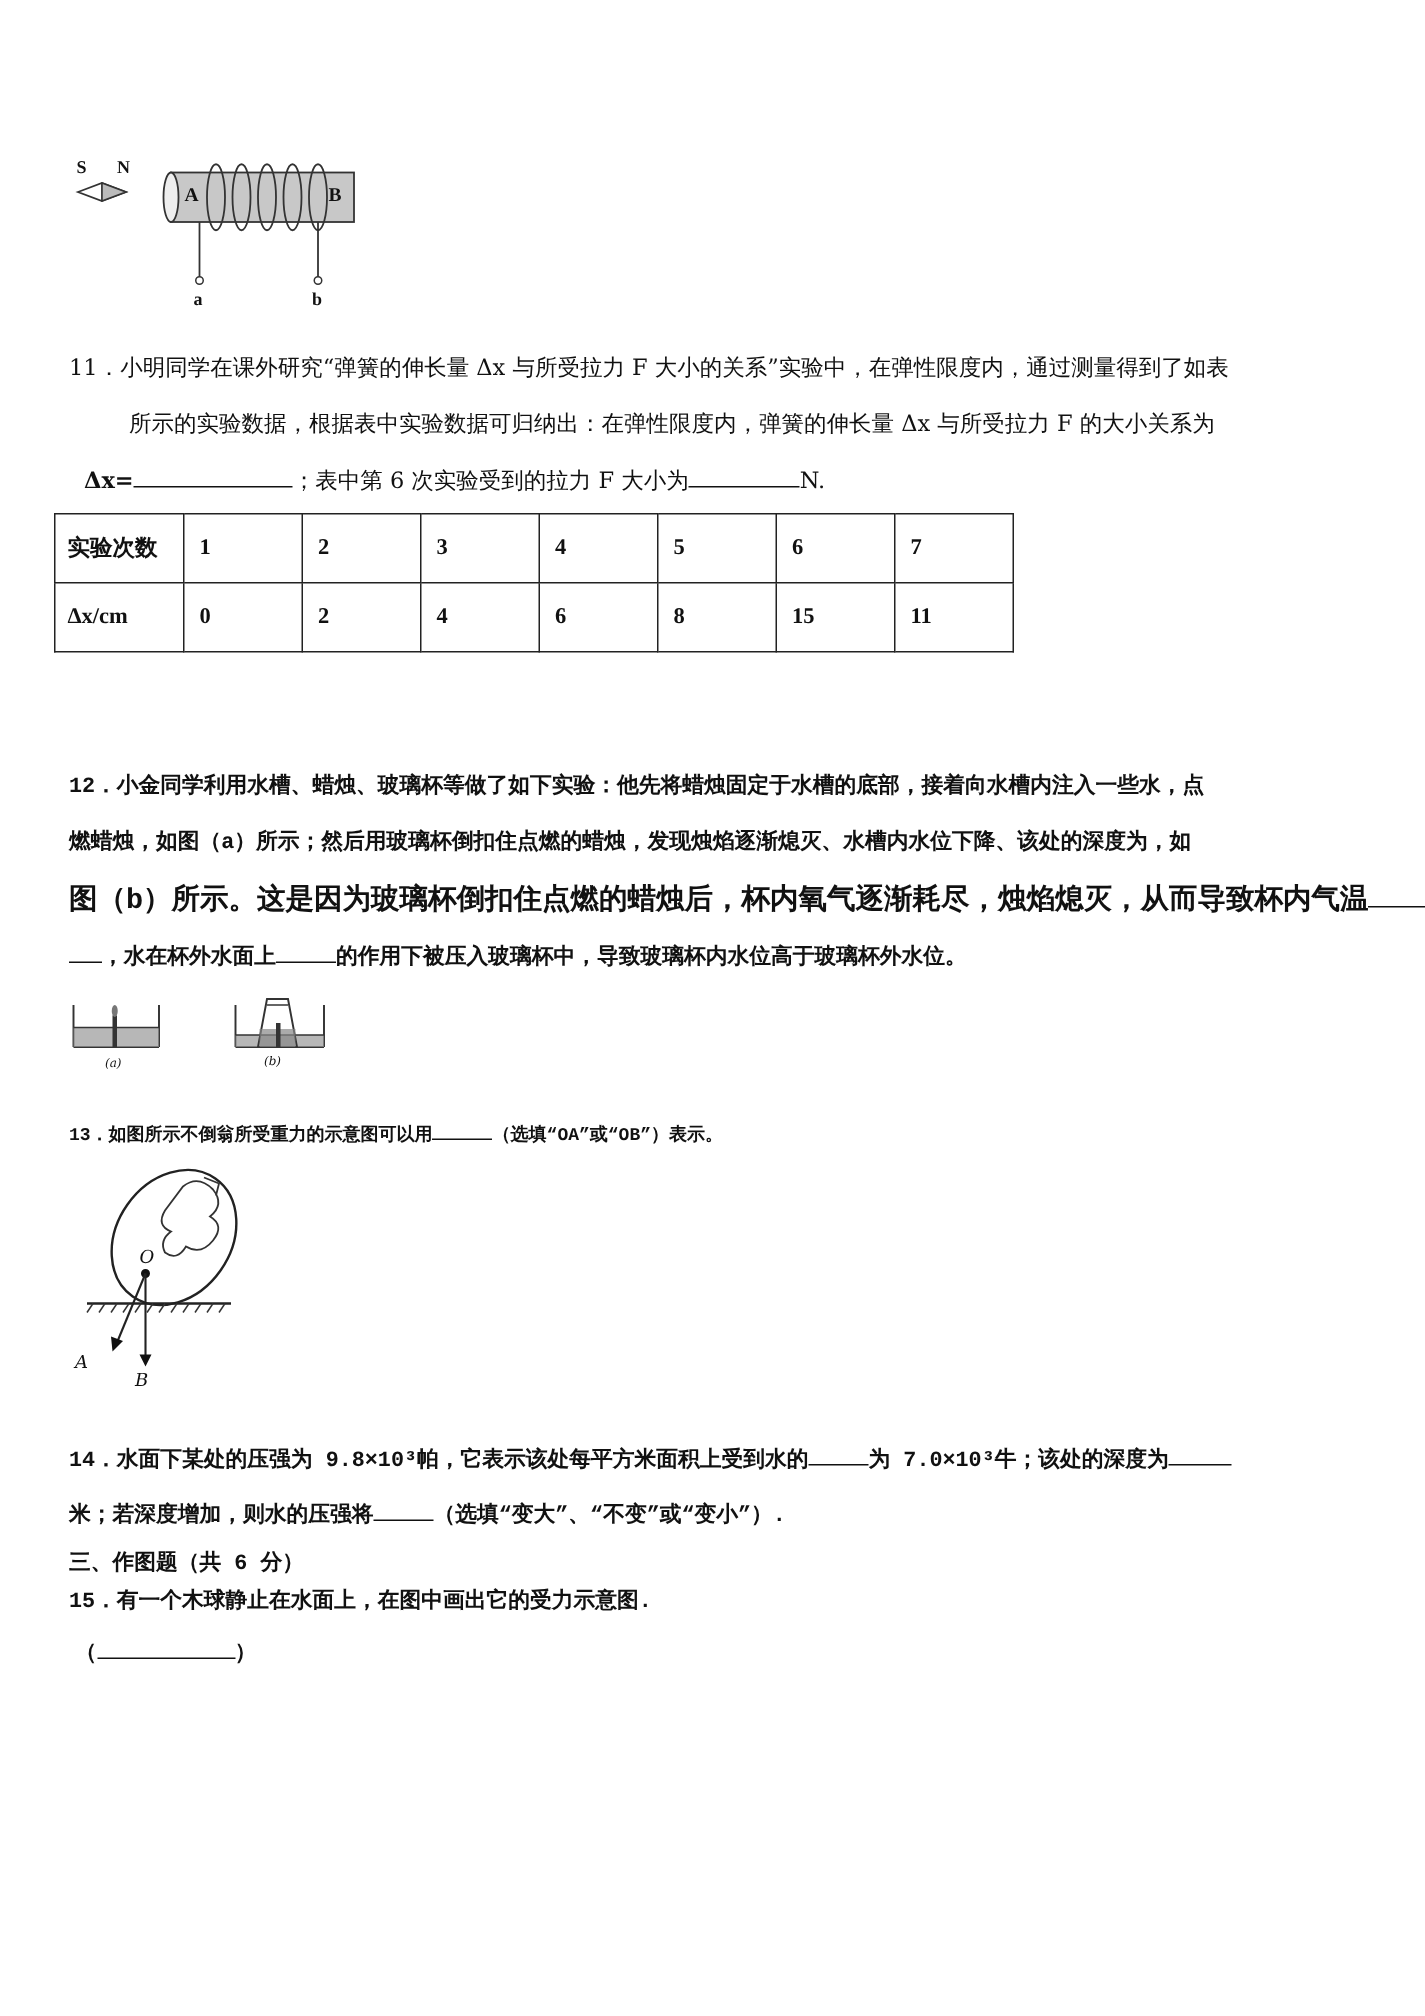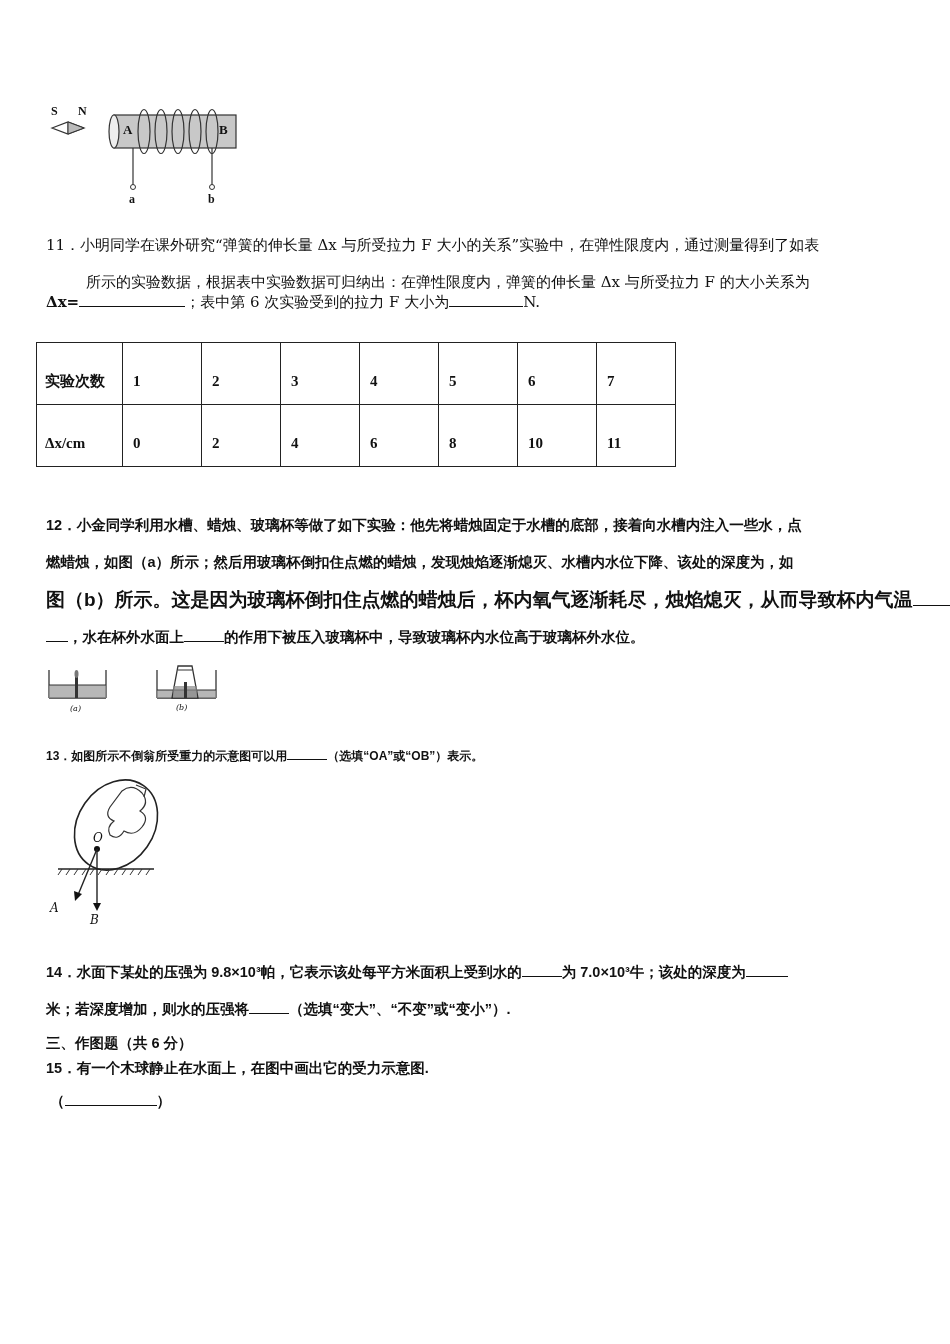--- a/index.html
+++ b/index.html
@@ -1,23 +1,23 @@
 <!DOCTYPE html>
 <html><head>
 <meta charset="utf-8">
 <style>
   html, body { margin:0; padding:0; background:#ffffff; }
   body { width:950px; height:1344px; position:relative; overflow:hidden; font-family:"DejaVu Serif", serif; color:#111; }
   .abs { position:absolute; }
   .line { position:absolute; left:46px; font-size:15px; white-space:nowrap; line-height:20px; }
   .bold { font-weight:bold; }
-  .sans { font-family:Liberation Sans, sans-serif;text-align:right; }
+  .sans { font-family:Liberation Mono, monospace;text-align:right; }
   .blank { display:inline-block; border-bottom:1px solid #111; height:14px; vertical-align:baseline; }
   table.data { position:absolute; left:36px; top:342px; border-collapse:collapse; font-family:"Liberation Serif", serif; font-size:15px; font-weight:bold; }
-  table.data td { border:1.5px solid #222; height:45px; padding:16px 0 0 10px; vertical-align:middle; }
+  table.data td { border:1.5px solid #222; height:45px; padding:0 0 0 10px; vertical-align:middle; }
   table.data td.h { width:77px; padding-left:8px; }
   table.data td.c { width:68px; }
   .fig { position:absolute; }
 </style>
 </head>
 <body>
 
 <div class="fig" style="left:44px;top:100px;width:200px;height:110px;">
   <svg width="200" height="110" viewBox="0 0 200 110">
 
@@ -43,21 +43,21 @@
   <span class="abs bold" style="left:7px;top:4px;font-size:12px;font-family:'Liberation Serif',serif;">S</span>
   <span class="abs bold" style="left:34px;top:4px;font-size:12px;font-family:'Liberation Serif',serif;">N</span>
   <span class="abs bold" style="left:79px;top:22px;font-size:13px;font-family:'Liberation Serif',serif;">A</span>
   <span class="abs bold" style="left:175px;top:22px;font-size:13px;font-family:'Liberation Serif',serif;">B</span>
   <span class="abs bold" style="left:85px;top:92px;font-size:12px;font-family:'Liberation Serif',serif;">a</span>
   <span class="abs bold" style="left:164px;top:92px;font-size:12px;font-family:'Liberation Serif',serif;">b</span>
 </div>
 
 <div class="line" style="top:235px;">11．小明同学在课外研究“弹簧的伸长量 Δx 与所受拉力 F 大小的关系”实验中，在弹性限度内，通过测量得到了如表</div>
 <div class="line" style="top:272px;margin-left:40px;">所示的实验数据，根据表中实验数据可归纳出：在弹性限度内，弹簧的伸长量 Δx 与所受拉力 F 的大小关系为</div>
-<div class="line" style="top:292px;">
+<div class="line" style="top:310px;margin-left:10px;">
   <span class="bold">Δx=</span><span class="blank" style="width:106px;"></span><span>；表中第 6 次实验受到的拉力 F 大小为</span><span class="blank" style="width:74px;"></span><span>N.</span>
 </div>
 
 <table class="data">
   <tbody>
       <tr>
     <td class="h">实验次数</td>
     <td class="c">1</td>
     <td class="c">2</td>
     <td class="c">3</td>
@@ -66,21 +66,21 @@
     <td class="c">6</td>
     <td class="c">7</td>
   </tr>
   <tr>
     <td class="h">Δx/cm</td>
     <td class="c">0</td>
     <td class="c">2</td>
     <td class="c">4</td>
     <td class="c">6</td>
     <td class="c">8</td>
-    <td class="c">10</td>
+    <td class="c">15</td>
     <td class="c">11</td>
   </tr>
 </tbody>
   </table>
 
 <div class="line bold sans" style="top:515px;font-size:14.5px;">12．小金同学利用水槽、蜡烛、玻璃杯等做了如下实验：他先将蜡烛固定于水槽的底部，接着向水槽内注入一些水，点</div>
 <div class="line bold sans" style="top:552px;font-size:14.5px;">燃蜡烛，如图（a）所示；然后用玻璃杯倒扣住点燃的蜡烛，发现烛焰逐渐熄灭、水槽内水位下降、该处的深度为，如</div>
 <div class="line bold sans" style="top:590px;font-size:19px;">
   <span>图（b）所示。这是因为玻璃杯倒扣住点燃的蜡烛后，杯内氧气逐渐耗尽，烛焰熄灭，从而导致杯内气温</span><span class="blank" style="width:40px;"></span><span>、气压</span><span class="blank" style="width:20px;"></span>
 </div>

